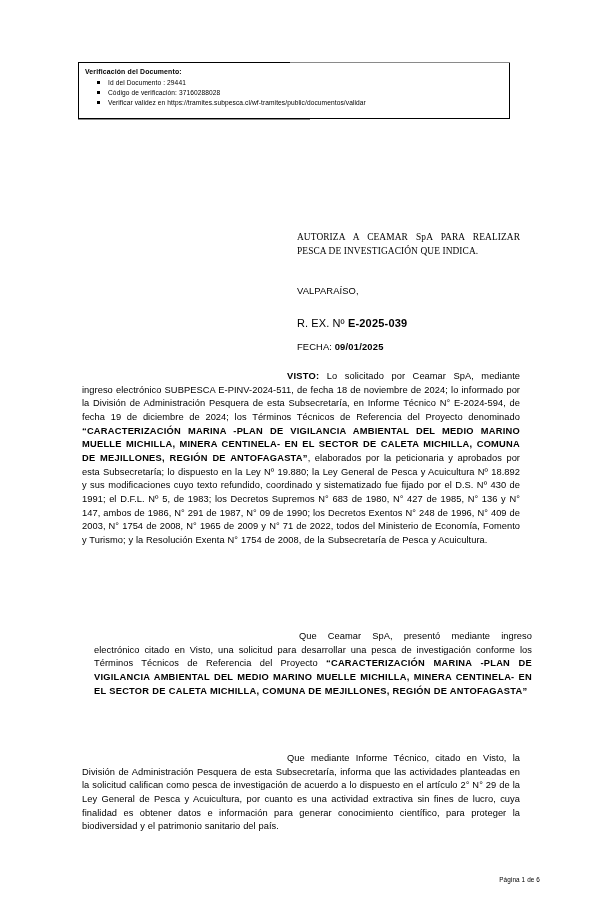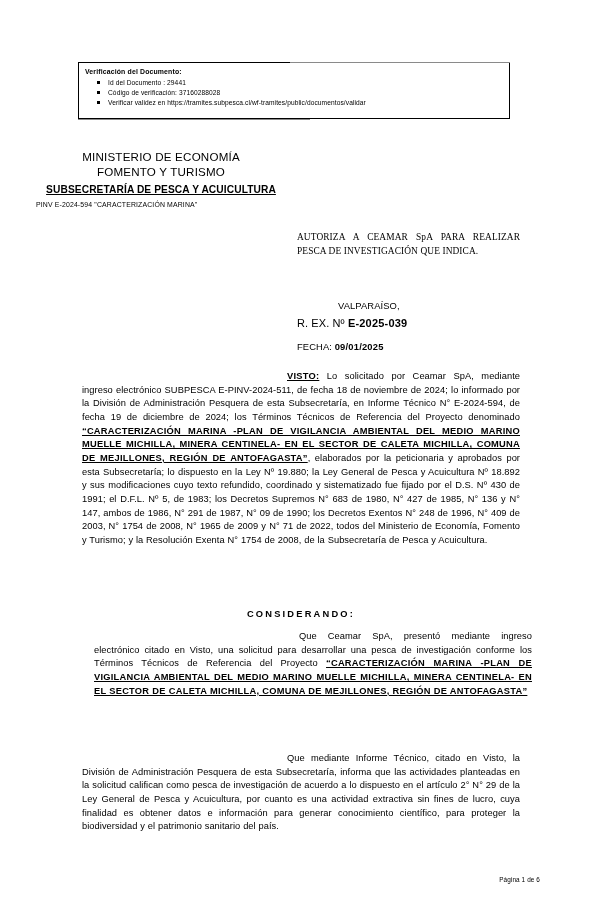--- a/index.html
+++ b/index.html
@@ -114,24 +114,23 @@
     font-size: 9.4px;
     line-height: 1.46;
     text-align: justify;
     text-align-last: left;
     letter-spacing: 0.1px;
     font-family: Liberation Serif, serif;
   }
   .place {
     position: absolute;
     left: 297px;
-    top: 300px;
+    top: 285px;
     font-size: 9.4px;
     letter-spacing: 0.1px;
-    margin-left: 41px;
   }
   .resnum {
     position: absolute;
     left: 297px;
     top: 317px;
     font-size: 11px;
     letter-spacing: 0.1px;
   }
   .fecha {
     position: absolute;
@@ -152,21 +151,21 @@
     line-height: 1.47;
     text-align: justify;
     letter-spacing: 0.05px;
     word-spacing: 0.2px;
   }
   .visto   { top: 370px; }
   .cons1   { top: 630px; margin-left: 12px; }
   .cons2   { top: 752px; }
 
   .body-block .lead { display: inline-block; width: 205px; }
-  .body-block b { font-weight: bold; letter-spacing: 0.25px; text-decoration: underline; }
+  .body-block b { font-weight: bold; letter-spacing: 0.25px; }
 
   .considerando {
     position: absolute;
     left: 82px;
     width: 438px;
     top: 609px;
     text-align: center;
     font-size: 9.3px;
     font-weight: bold;
     letter-spacing: 2.2px;
@@ -192,41 +191,34 @@
     <div class="verif-title">Verificación del Documento:</div>
     <ul class="verif-list">
       <li>Id del Documento : 29441</li>
       <li>Código de verificación: 37160288028</li>
       <li>Verificar validez en https://tramites.subpesca.cl/wf-tramites/public/documentos/validar</li>
     </ul>
   </div>
   <div class="artifact-line artifact-a"></div>
   <div class="artifact-line artifact-b"></div>
 
-  <div class="letterhead">
-    <div class="lh-line1">MINISTERIO DE ECONOMÍA</div>
-    <div class="lh-line2">FOMENTO Y TURISMO</div>
-    <div class="lh-sub">SUBSECRETARÍA DE PESCA Y ACUICULTURA</div>
-    <div class="lh-pinv">PINV E-2024-594 "CARACTERIZACIÓN MARINA"</div>
-  </div>
 
   <div class="subject">AUTORIZA A CEAMAR SpA PARA REALIZAR PESCA DE INVESTIGACIÓN QUE INDICA.</div>
   <div class="place">VALPARAÍSO,</div>
   <div class="resnum">
     <span>R. EX. Nº </span><b>E-2025-039</b>
   </div>
   <div class="fecha">
     <span>FECHA: </span><b>09/01/2025</b>
   </div>
 
   <div class="body-block visto">
     <span class="lead"></span><b>VISTO:</b><span> Lo solicitado por Ceamar SpA, mediante ingreso electrónico SUBPESCA E-PINV-2024-511, de fecha 18 de noviembre de 2024; lo informado por la División de Administración Pesquera de esta Subsecretaría, en Informe Técnico N° E-2024-594, de fecha 19 de diciembre de 2024; los Términos Técnicos de Referencia del Proyecto denominado </span><b>“CARACTERIZACIÓN MARINA -PLAN DE VIGILANCIA AMBIENTAL DEL MEDIO MARINO MUELLE MICHILLA, MINERA CENTINELA- EN EL SECTOR DE CALETA MICHILLA, COMUNA DE MEJILLONES, REGIÓN DE ANTOFAGASTA”</b><span>, elaborados por la peticionaria y aprobados por esta Subsecretaría; lo dispuesto en la Ley Nº 19.880; la Ley General de Pesca y Acuicultura Nº 18.892 y sus modificaciones cuyo texto refundido, coordinado y sistematizado fue fijado por el D.S. Nº 430 de 1991; el D.F.L. Nº 5, de 1983; los Decretos Supremos N° 683 de 1980, N° 427 de 1985, N° 136 y N° 147, ambos de 1986, N° 291 de 1987, N° 09 de 1990; los Decretos Exentos N° 248 de 1996, N° 409 de 2003, N° 1754 de 2008, N° 1965 de 2009 y N° 71 de 2022,  todos del Ministerio de Economía, Fomento y Turismo; y la Resolución Exenta N° 1754 de 2008, de la Subsecretaría de Pesca y Acuicultura.</span>
   </div>
 
-  <div class="considerando">CONSIDERANDO:</div>
 
   <div class="body-block cons1">
     <span class="lead"></span><span>Que Ceamar SpA, presentó mediante ingreso electrónico citado en Visto, una solicitud para desarrollar una pesca de investigación conforme los Términos Técnicos de Referencia del Proyecto </span><b>“CARACTERIZACIÓN MARINA -PLAN DE VIGILANCIA AMBIENTAL DEL MEDIO MARINO MUELLE MICHILLA, MINERA CENTINELA- EN EL SECTOR DE CALETA MICHILLA, COMUNA DE MEJILLONES, REGIÓN DE ANTOFAGASTA”</b>
   </div>
 
   <div class="body-block cons2">
     <span class="lead"></span><span>Que mediante Informe Técnico, citado en Visto, la División de Administración Pesquera de esta Subsecretaría, informa que las actividades planteadas en la solicitud califican como pesca de investigación de acuerdo a lo dispuesto en el artículo 2° N° 29 de la Ley General de Pesca y Acuicultura, por cuanto es una actividad extractiva sin fines de lucro, cuya finalidad es obtener datos e información para generar conocimiento científico, para proteger la biodiversidad y el patrimonio sanitario del país.</span>
   </div>
 
   <div class="footer">

